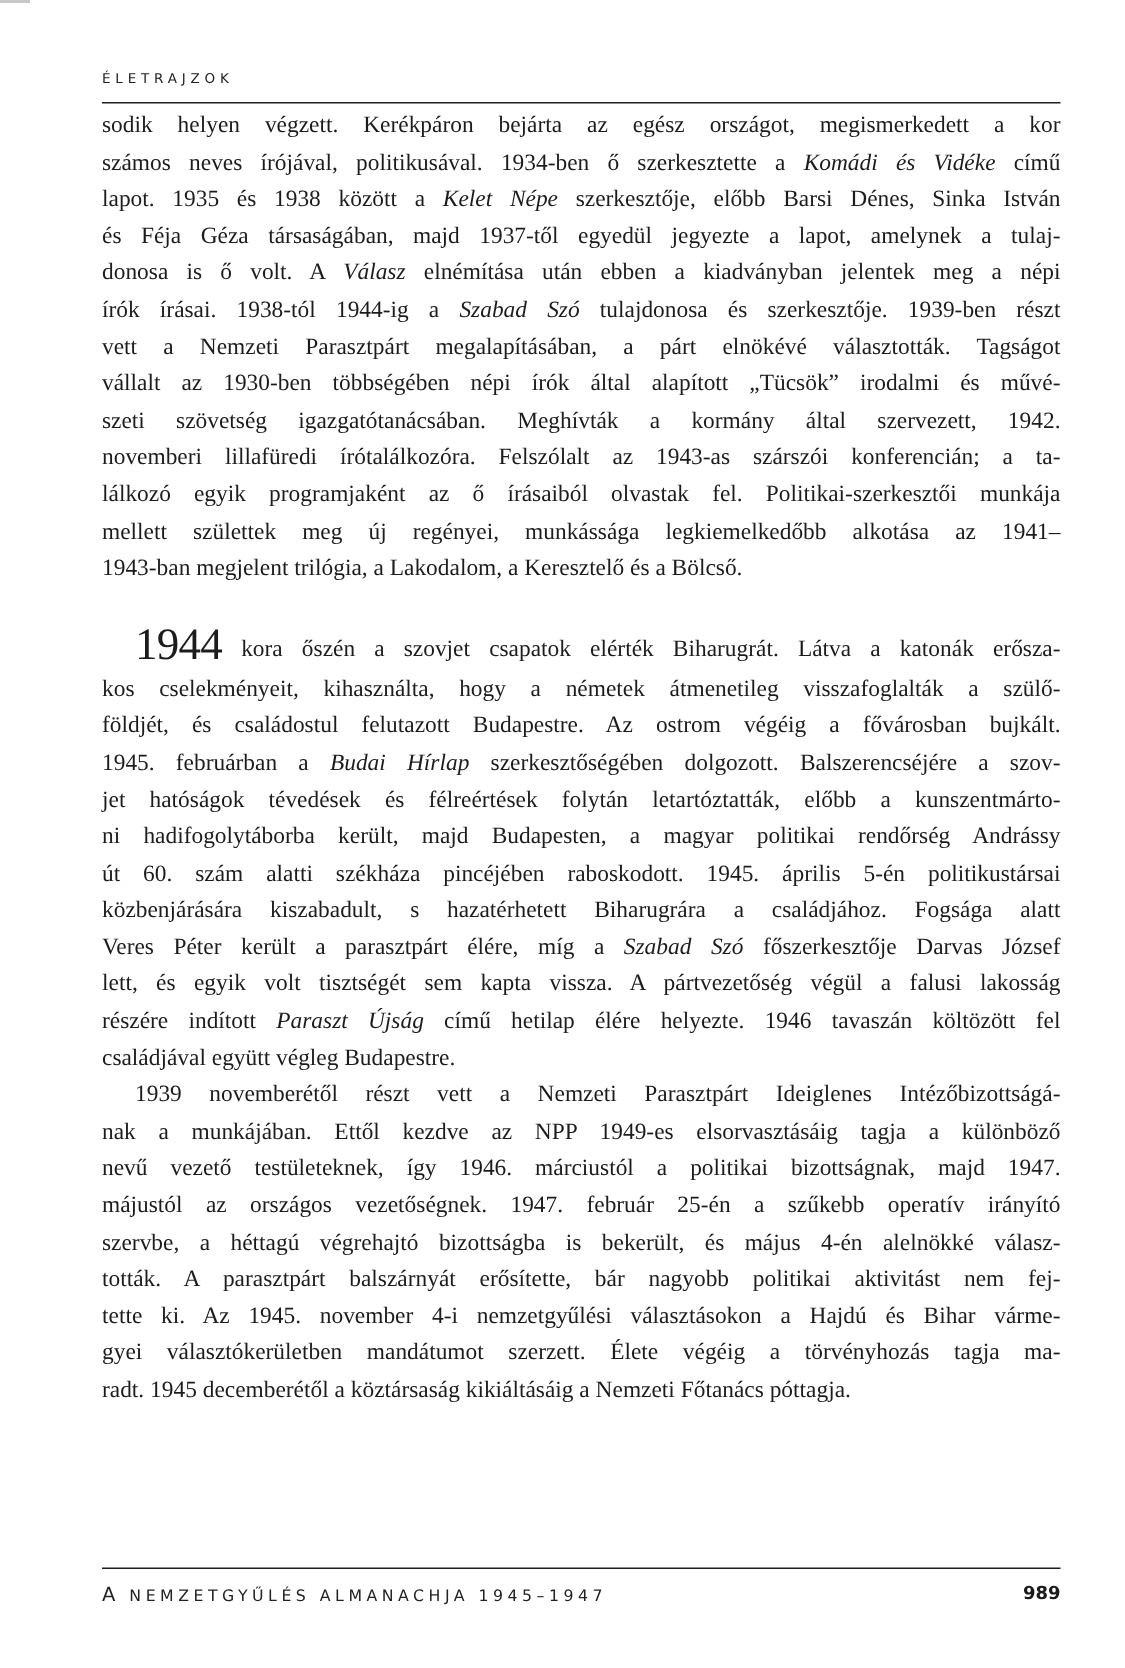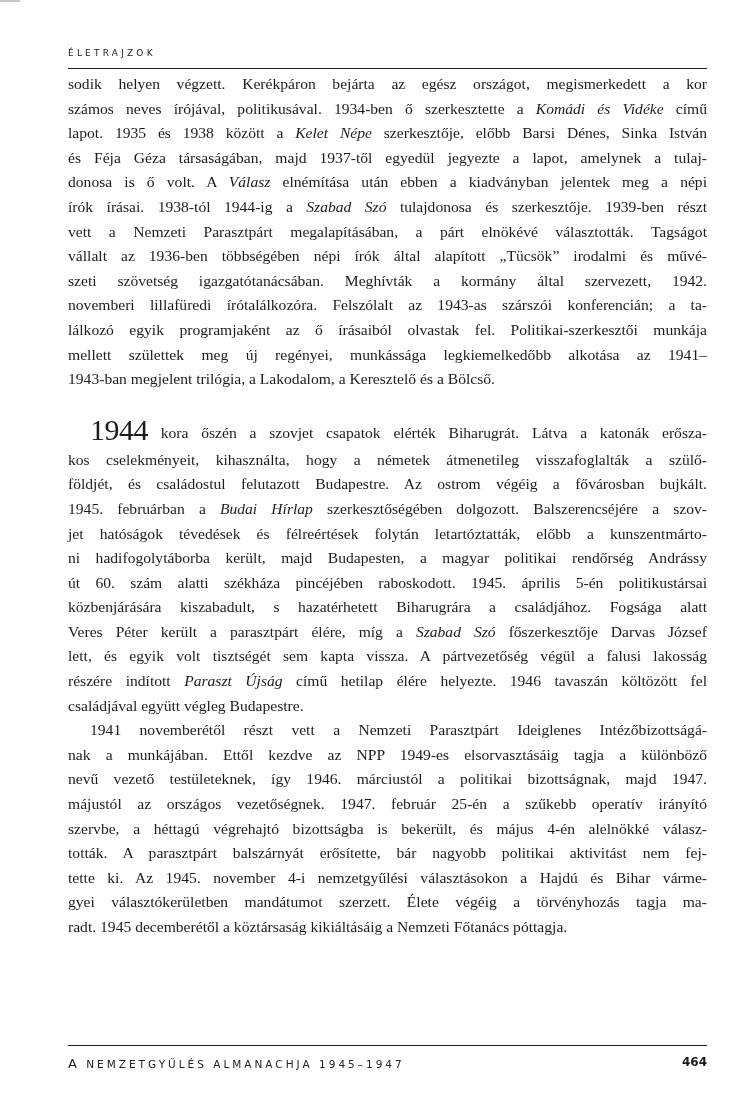--- a/index.html
+++ b/index.html
@@ -62,21 +62,21 @@
 
 <div class="body-text">
   <div id="p1">
       <span class="line">sodik helyen végzett. Kerékpáron bejárta az egész országot, megismerkedett a kor</span>
       <span class="line">számos neves írójával, politikusával. 1934-ben ő szerkesztette a <i>Komádi és Vidéke</i> című</span>
       <span class="line">lapot. 1935 és 1938 között a <i>Kelet Népe</i> szerkesztője, előbb Barsi Dénes, Sinka István</span>
       <span class="line">és Féja Géza társaságában, majd 1937-től egyedül jegyezte a lapot, amelynek a tulaj-</span>
       <span class="line">donosa is ő volt. A <i>Válasz</i> elnémítása után ebben a kiadványban jelentek meg a népi</span>
       <span class="line">írók írásai. 1938-tól 1944-ig a <i>Szabad Szó</i> tulajdonosa és szerkesztője. 1939-ben részt</span>
       <span class="line">vett a Nemzeti Parasztpárt megalapításában, a párt elnökévé választották. Tagságot</span>
-      <span class="line">vállalt az 1936-ben többségében népi írók által alapított „Tücsök” irodalmi és művé-</span>
+      <span class="line">vállalt az 1930-ben többségében népi írók által alapított „Tücsök” irodalmi és művé-</span>
       <span class="line">szeti szövetség igazgatótanácsában. Meghívták a kormány által szervezett, 1942.</span>
       <span class="line">novemberi lillafüredi írótalálkozóra. Felszólalt az 1943-as szárszói konferencián; a ta-</span>
       <span class="line">lálkozó egyik programjaként az ő írásaiból olvastak fel. Politikai-szerkesztői munkája</span>
       <span class="line">mellett születtek meg új regényei, munkássága legkiemelkedőbb alkotása az 1941–</span>
       <span class="line last">1943-ban megjelent trilógia, a Lakodalom, a Keresztelő és a Bölcső.</span>
     </div>
   <div class="gap"></div>
   <div id="p2">
       <span class="line lead"><span class="drop-year">1944</span> kora őszén a szovjet csapatok elérték Biharugrát. Látva a katonák erősza-</span>
       <span class="line">kos cselekményeit, kihasználta, hogy a németek átmenetileg visszafoglalták a szülő-</span>
@@ -85,27 +85,27 @@
       <span class="line">jet hatóságok tévedések és félreértések folytán letartóztatták, előbb a kunszentmárto-</span>
       <span class="line">ni hadifogolytáborba került, majd Budapesten, a magyar politikai rendőrség Andrássy</span>
       <span class="line">út 60. szám alatti székháza pincéjében raboskodott. 1945. április 5-én politikustársai</span>
       <span class="line">közbenjárására kiszabadult, s hazatérhetett Biharugrára a családjához. Fogsága alatt</span>
       <span class="line">Veres Péter került a parasztpárt élére, míg a <i>Szabad Szó</i> főszerkesztője Darvas József</span>
       <span class="line">lett, és egyik volt tisztségét sem kapta vissza. A pártvezetőség végül a falusi lakosság</span>
       <span class="line">részére indított <i>Paraszt Újság</i> című hetilap élére helyezte. 1946 tavaszán költözött fel</span>
       <span class="line last">családjával együtt végleg Budapestre.</span>
     </div>
   <div id="p3">
-      <span class="line indent">1941 novemberétől részt vett a Nemzeti Parasztpárt Ideiglenes Intézőbizottságá-</span>
+      <span class="line indent">1939 novemberétől részt vett a Nemzeti Parasztpárt Ideiglenes Intézőbizottságá-</span>
       <span class="line">nak a munkájában. Ettől kezdve az NPP 1949-es elsorvasztásáig tagja a különböző</span>
       <span class="line">nevű vezető testületeknek, így 1946. márciustól a politikai bizottságnak, majd 1947.</span>
       <span class="line">májustól az országos vezetőségnek. 1947. február 25-én a szűkebb operatív irányító</span>
       <span class="line">szervbe, a héttagú végrehajtó bizottságba is bekerült, és május 4-én alelnökké válasz-</span>
       <span class="line">tották. A parasztpárt balszárnyát erősítette, bár nagyobb politikai aktivitást nem fej-</span>
       <span class="line">tette ki. Az 1945. november 4-i nemzetgyűlési választásokon a Hajdú és Bihar várme-</span>
       <span class="line">gyei választókerületben mandátumot szerzett. Élete végéig a törvényhozás tagja ma-</span>
       <span class="line last">radt. 1945 decemberétől a köztársaság kikiáltásáig a Nemzeti Főtanács póttagja.</span>
     </div>
 </div>
 
 <div class="rule bottom"></div>
 <div class="footer-title"><span class="cap">A</span><span id="footer-rest"> NEMZETGYŰLÉS ALMANACHJA 1945–1947</span></div>
-<div class="page-number">464</div>
+<div class="page-number">989</div>
 
 </body></html>

